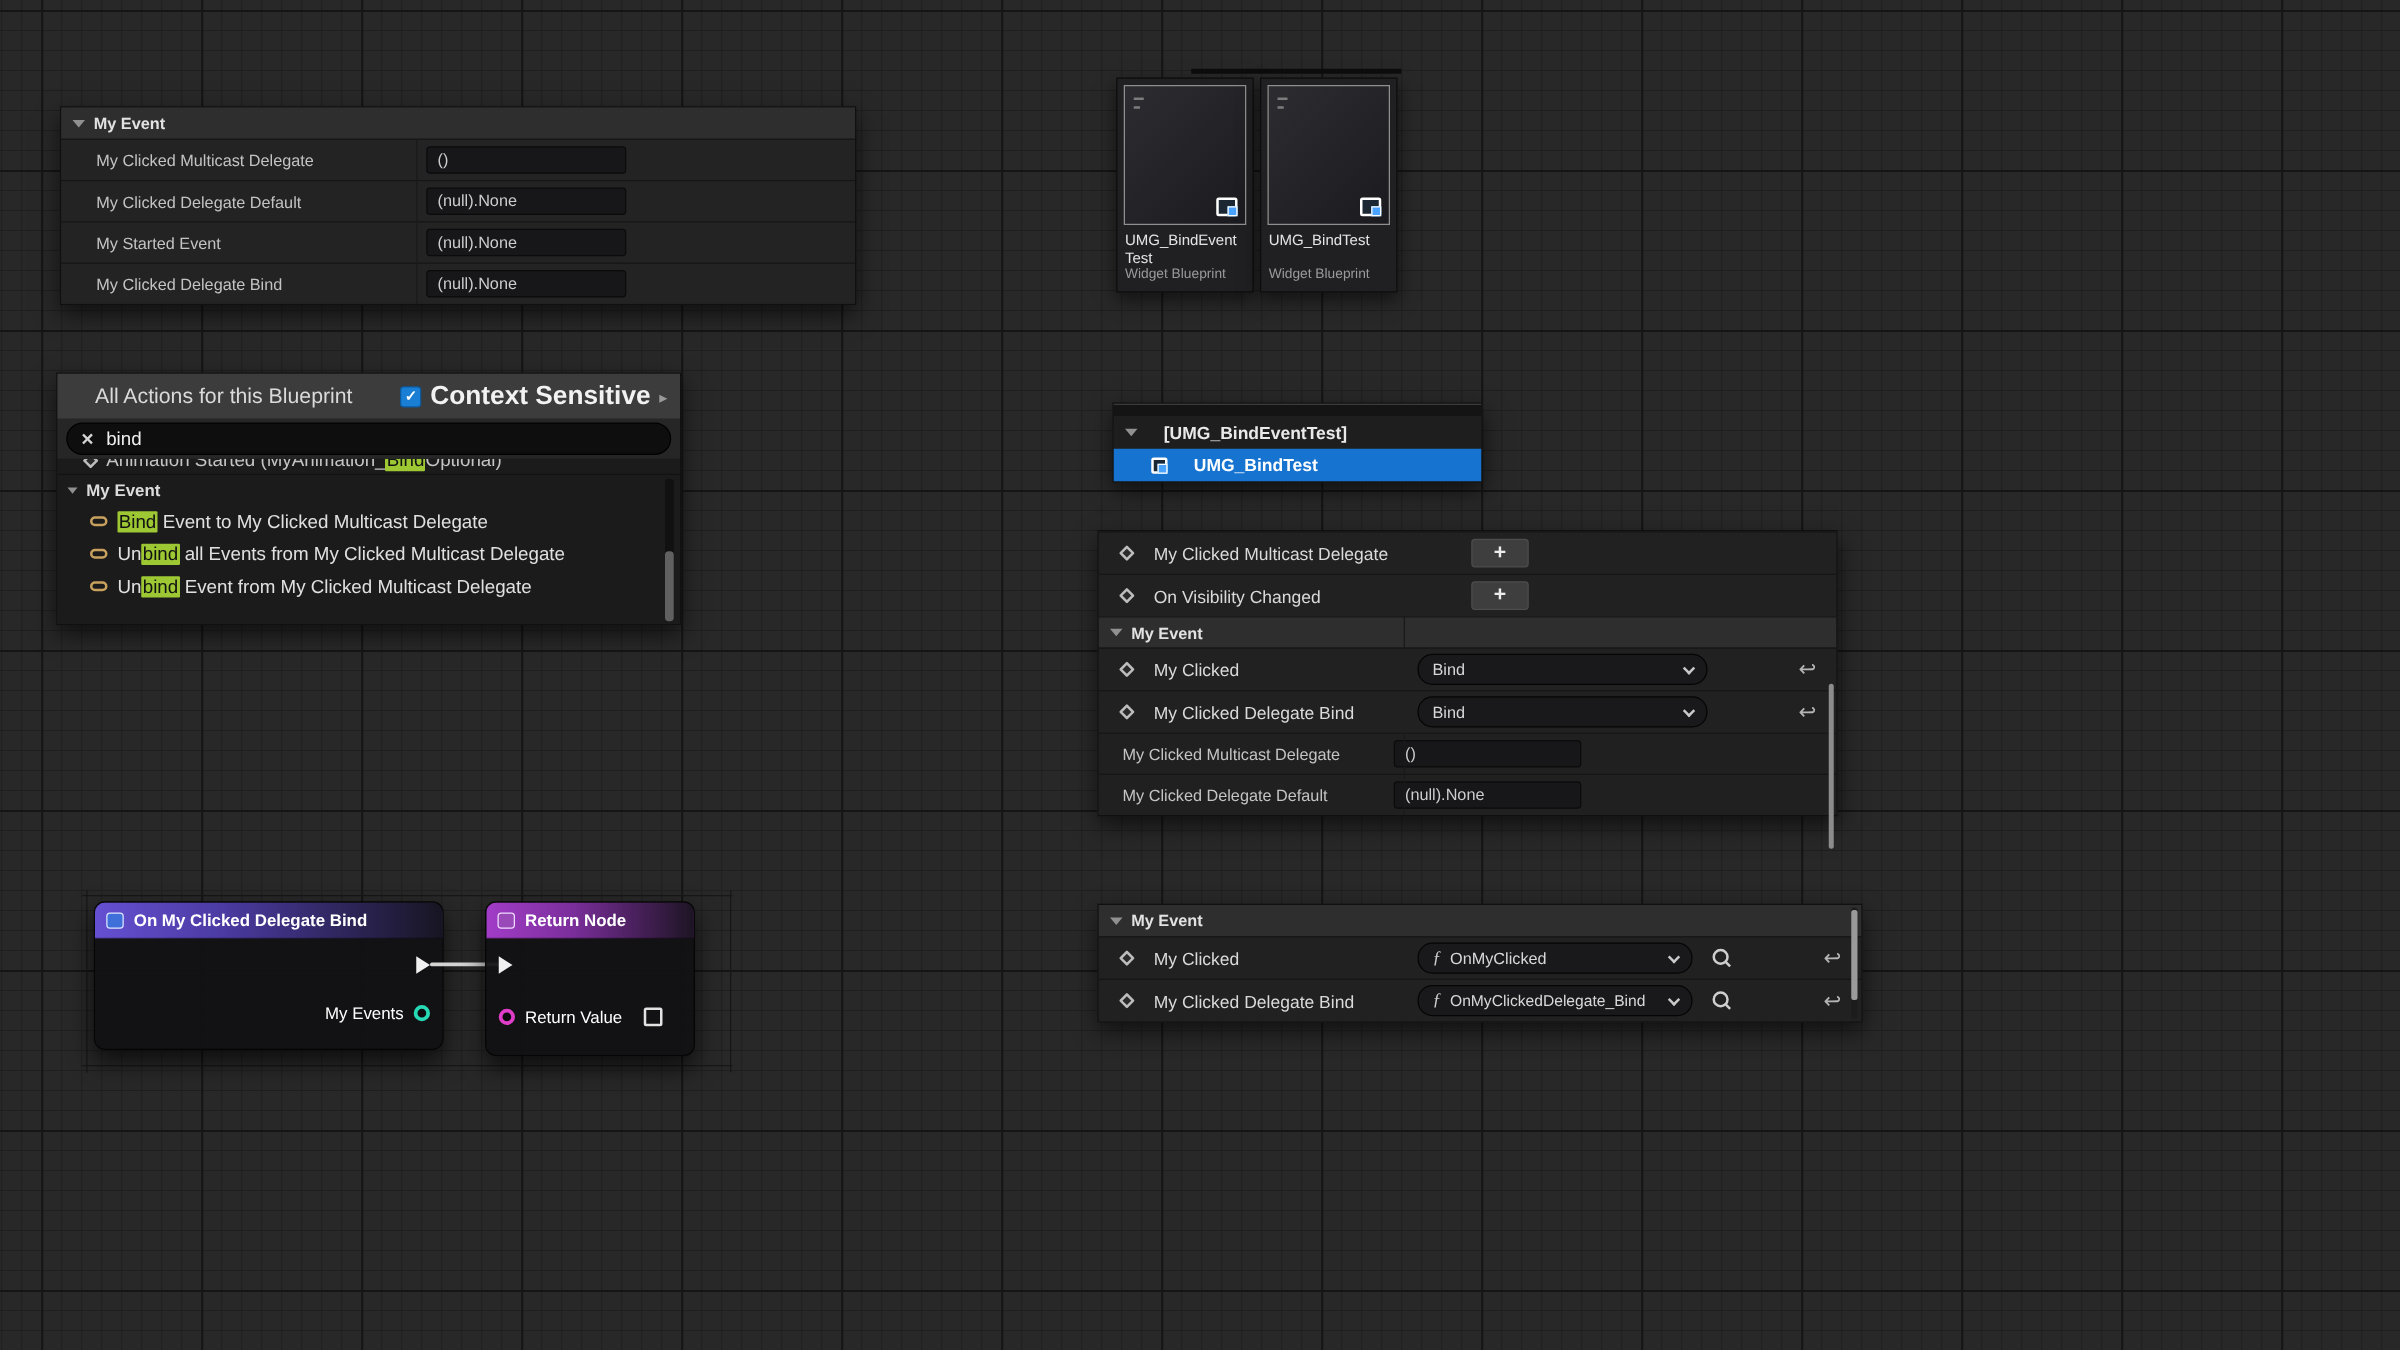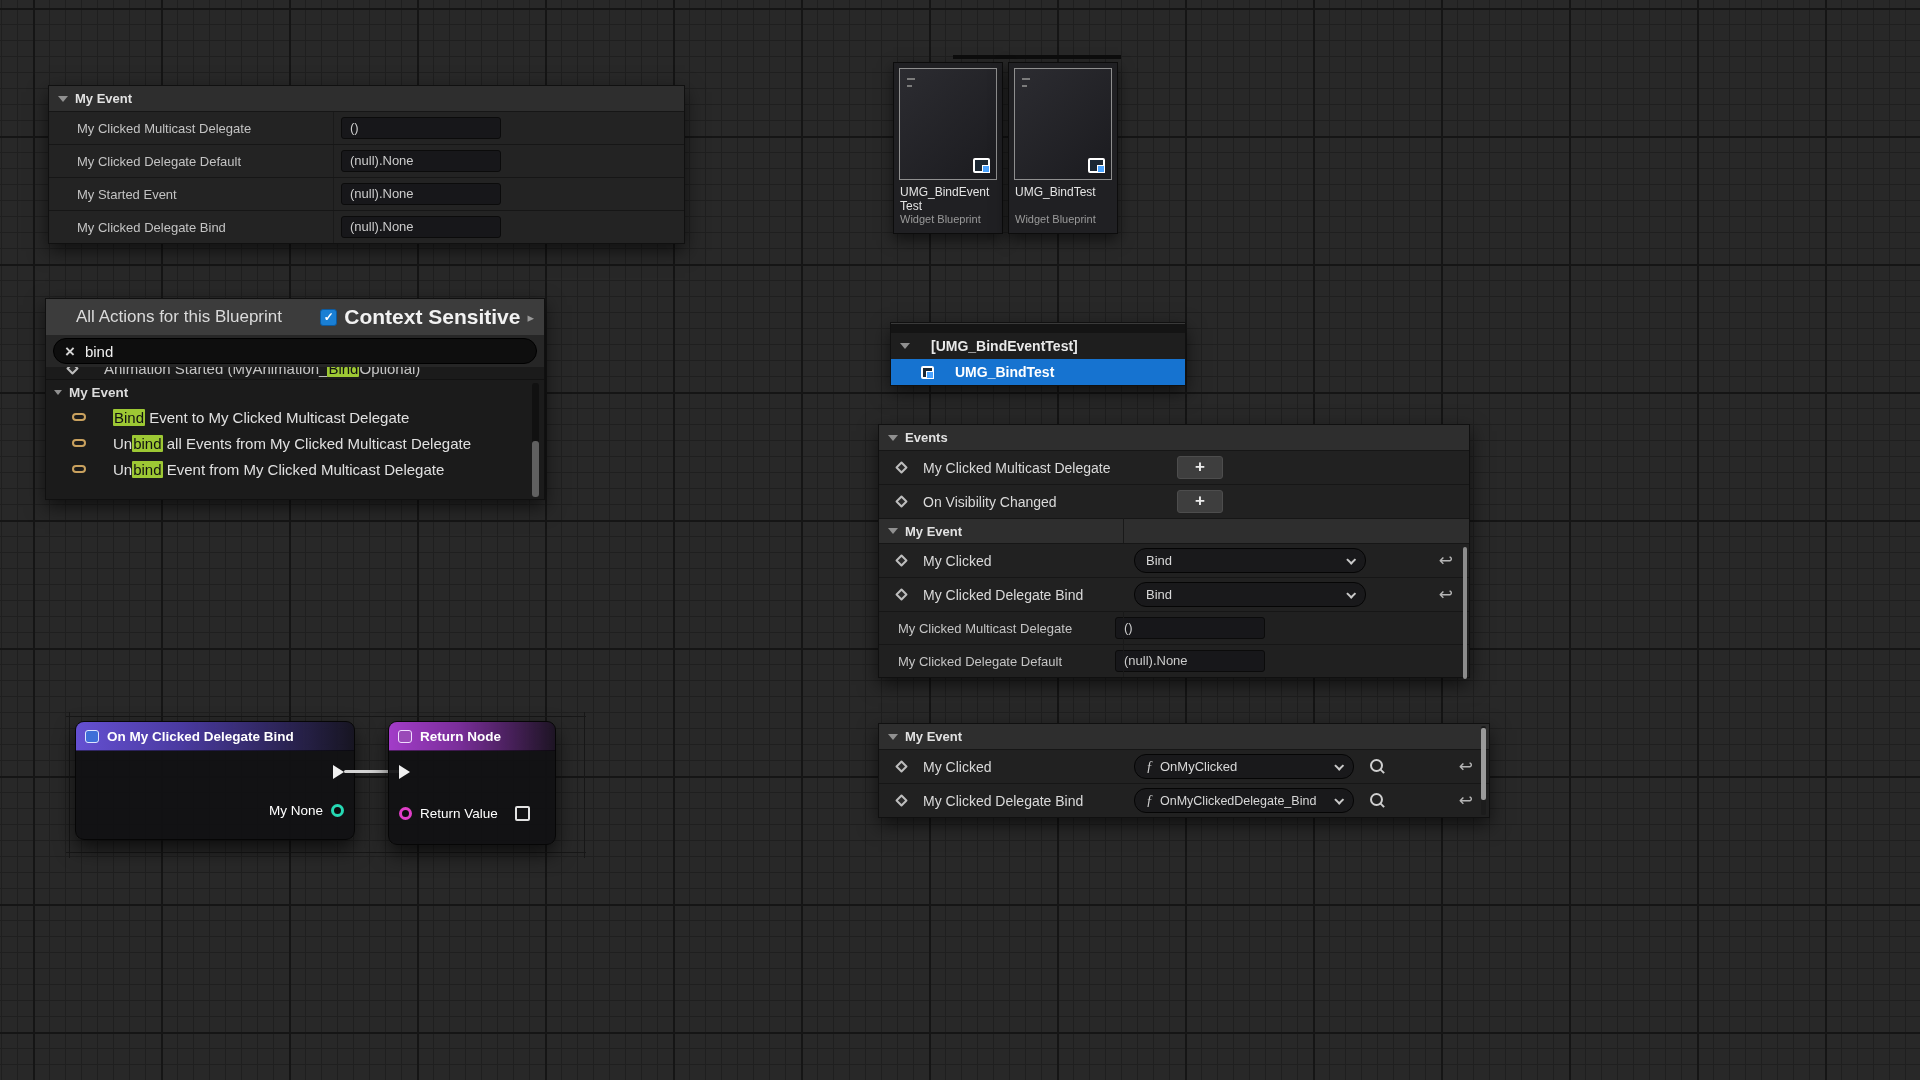--- a/index.html
+++ b/index.html
@@ -44,21 +44,21 @@
   .aa-title .cs { margin-left:auto; display:flex; align-items:center; gap:7px; }
   .cbx { width:17px; height:17px; background:#1a7fd4; border:1px solid #0b5aa0; border-radius:3px; color:#fff; font-size:12px; font-weight:bold; text-align:center; line-height:15px; }
   .cs-lbl { font-size:21px; font-weight:bold; color:#f2f2f2; }
   .chev-r { color:#9a9a9a; font-size:13px; }
   .aa-search { height:32px; background:#262626; display:flex; align-items:center; padding:0 7px; }
   .pill { flex:1; display:flex; align-items:center; gap:10px; height:26px; border-radius:13px; background:#0e0e0e; border:1px solid #000; padding:0 11px; }
   .pill .x { color:#d5d5d5; font-size:17px; font-weight:bold; line-height:1; }
   .pill .q { color:#f0f0f0; font-size:15px; }
   .aa-list { position:relative; height:132px; background:#1b1b1b; overflow:hidden; }
   .act-clip { height:13px; overflow:hidden; border-bottom:1px solid #121212; }
-  .act-item { display:flex; align-items:center; gap:27px; height:26px; padding-left:26px; font-size:15px; color:#e0e0e0; }
+  .act-item { display:flex; align-items:center; gap:8px; height:26px; padding-left:26px; font-size:15px; color:#e0e0e0; }
   .act-item.clipped { margin-top:-12px; padding-left:22px; color:#c4c4c4; }
   .act-cat { display:flex; align-items:center; gap:7px; height:24px; padding-left:8px; font-size:13.5px; font-weight:bold; color:#dcdcdc; }
   .capsule { flex:none; width:14px; height:8px; border:2px solid #c9a15e; border-radius:4px; }
   .hl { background:#9dc834; color:#111; border-radius:1px; padding:0 1px; }
   .diamond { flex:none; width:9px; height:9px; border:2px solid #bdbdbd; transform:rotate(45deg); border-radius:1px; background:#2a2a2a; }
   .sb-track { position:absolute; right:5px; top:16px; bottom:3px; width:7px; background:#111; border-radius:3px; }
   .sb-thumb { position:absolute; left:0; width:7px; background:#606060; border-radius:3px; }
 
   
   .asset-card { position:absolute; width:110px; background:#202023; border:1px solid #0c0c0c; box-shadow:0 6px 14px rgba(0,0,0,.55); }
@@ -216,24 +216,20 @@
     <span>[UMG_BindEventTest]</span>
   </div>
   <div class="tree-row sel">
     <span class="umg-icon" style="width:13px;height:13px"></span>
     <span>UMG_BindTest</span>
   </div>
 </div>
 
 <div class="panel" style="left:878px;top:424px;width:592px">
   <div class="vdiv"></div>
-  <div class="cat-hdr">
-    <span class="tri"></span>
-    <span>Events</span>
-  </div>
   <div class="prow">
     <span class="icon-slot">
         <span class="diamond"></span>
       </span>
     <span class="pname w1">My Clicked Multicast Delegate</span>
     <span class="plus-btn">+</span>
   </div>
   <div class="prow">
     <span class="icon-slot">
         <span class="diamond"></span>
@@ -315,21 +311,21 @@
   </div>
 </div>
 
 <div class="bp-node" style="left:75px;top:721px;width:280px;height:119px">
   <div class="node-hdr hdr1">
     <span class="node-icon icon-blue"></span>
     <span>On My Clicked Delegate Bind</span>
   </div>
   <span class="exec" style="right:10px;top:43px"></span>
   <div class="pinrow" style="right:10px;top:81px">
-    <span>My None</span>
+    <span>My Events</span>
     <span class="ring"></span>
   </div>
 </div>
 
 <div class="wire"></div>
 
 <div class="bp-node" style="left:388px;top:721px;width:168px;height:124px">
   <div class="node-hdr hdr2">
     <span class="node-icon icon-purple"></span>
     <span>Return Node</span>

